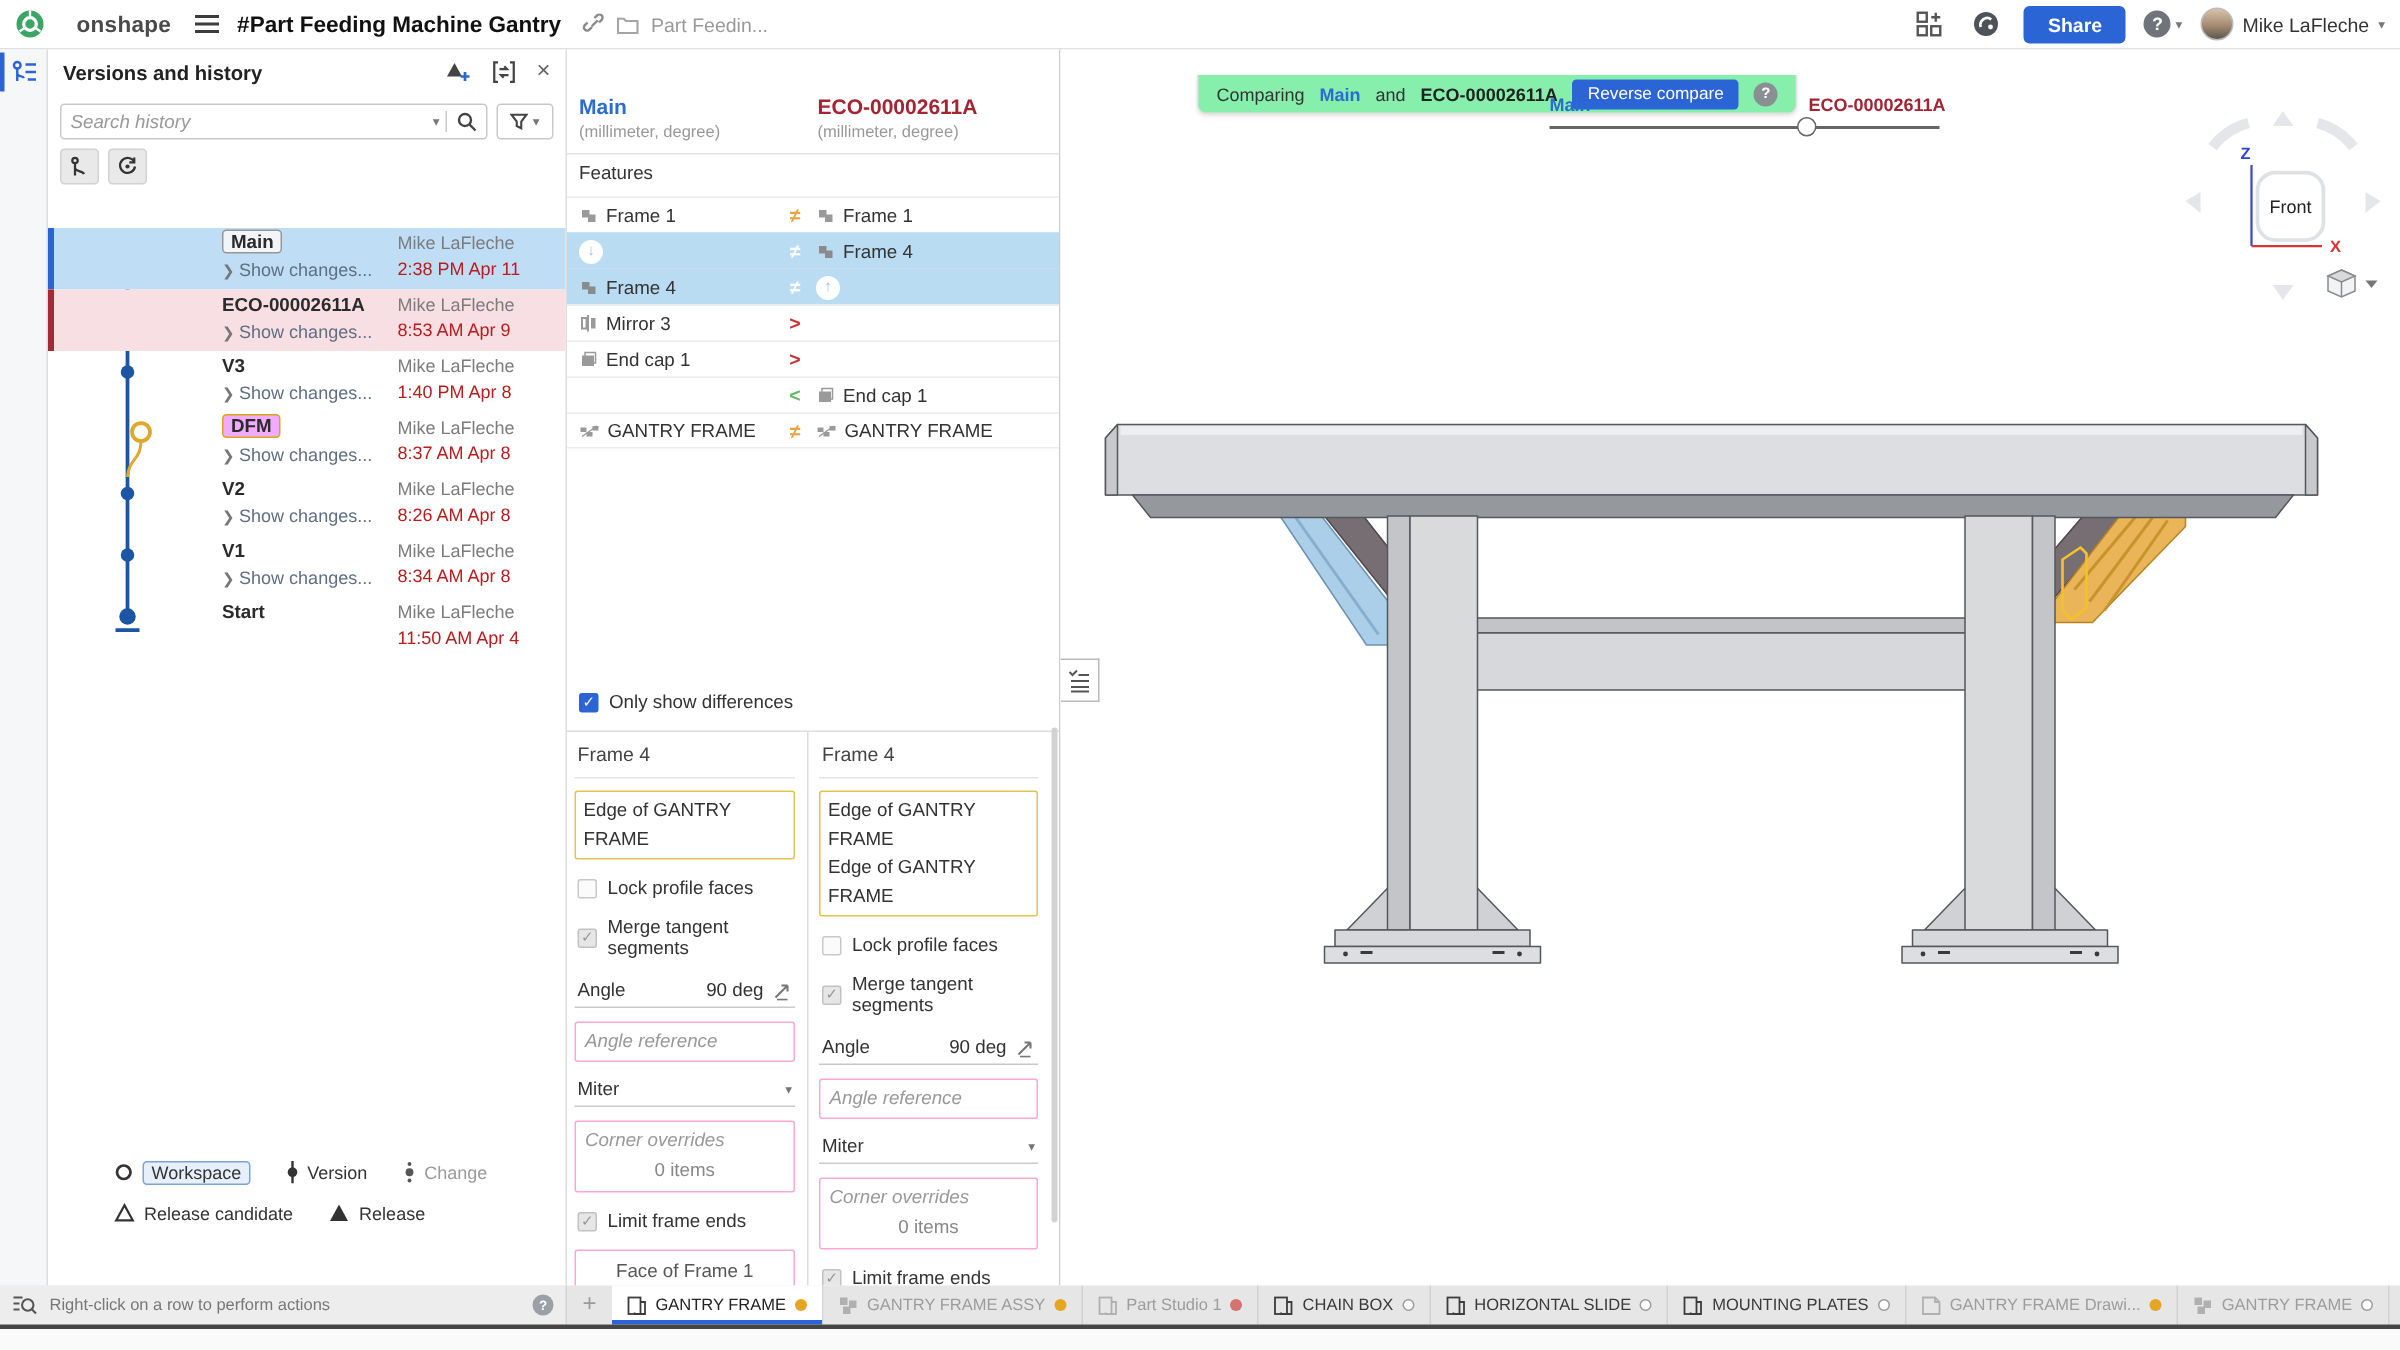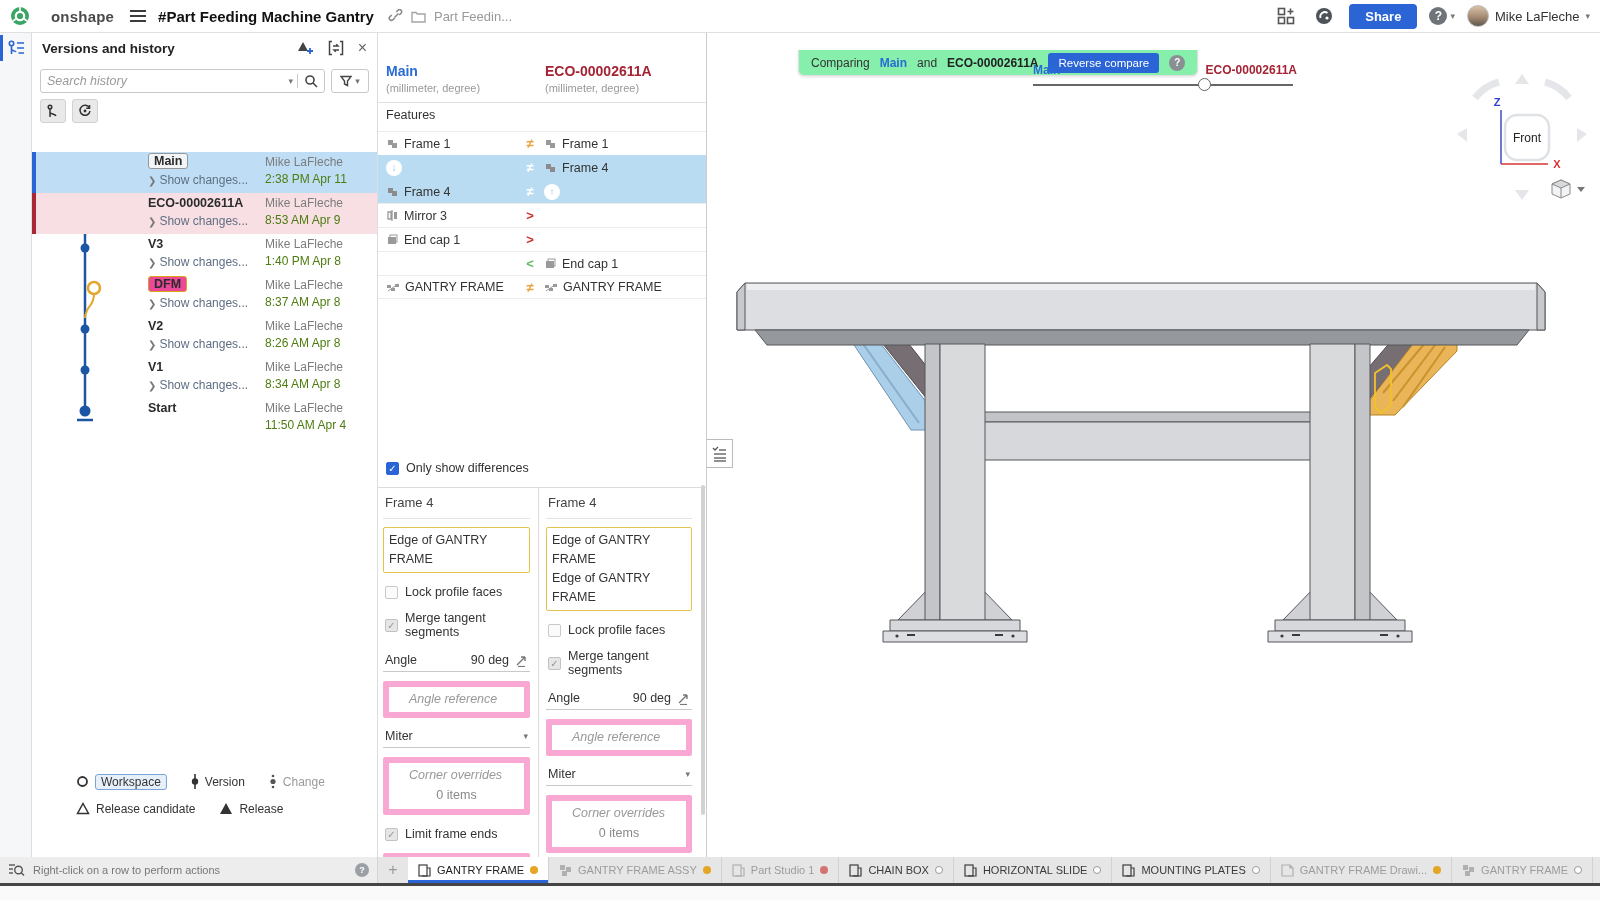--- a/index.html
+++ b/index.html
@@ -55,25 +55,25 @@
   .hp-cols span { position:absolute; font-size:12.5px; font-weight:700; color:#222; }
   .hp-col-name { left:116px; } .hp-col-mod { left:233px; }
   .hp-rows { position:absolute; left:0; top:119px; width:346px; height:292px; }
   .hrow { position:absolute; left:0; width:346px; height:41px; }
   .hrow.hl-blue { background:#bfdef5; }
   .hrow.hl-blue::before { content:""; position:absolute; left:0; top:0; width:4px; height:41px; background:#2a64d5; }
   .hrow.hl-pink { background:#f7dfe3; }
   .hrow.hl-pink::before { content:""; position:absolute; left:0; top:0; width:4px; height:41px; background:#a82836; }
   .hrow .nm { position:absolute; left:116px; top:3px; font-size:12.5px; font-weight:700; color:#2b2b2b; }
   .hrow .nm.chip { border:1px solid #979797; background:#f2f5f8; border-radius:3px; padding:0 5px; top:1px; }
-  .hrow .nm.chip-y { border:1px solid #d9a514; background:#ec4899; border-radius:3px; padding:0 5px; top:1px; }
+  .hrow .nm.chip-y { border:1px solid #d9a514; background:#f0abfc; border-radius:3px; padding:0 5px; top:1px; }
   .hrow .sc { position:absolute; left:116px; top:21px; font-size:12px; color:#5f6f82; cursor:pointer; }
   .hrow .sc b { font-weight:400; color:#777; margin-right:3px; font-size:10px; }
   .hrow .au { position:absolute; left:233px; top:3px; font-size:12px; color:#7c7c7c; }
-  .hrow .tm { position:absolute; left:233px; top:20px; font-size:12px; color:#4d7c0f; }
+  .hrow .tm { position:absolute; left:233px; top:20px; font-size:12px; color:#b91c1c; }
   .hp-legend { position:absolute; left:44px; top:735px; width:300px; font-size:12px; color:#333; }
   .leg-row { display:flex; align-items:center; height:27px; gap:6px; }
   .leg-item { display:flex; align-items:center; gap:6px; margin-right:18px; white-space:nowrap; }
   .leg-chip { border:1.5px solid #7aa3d6; background:#e7f0fa; border-radius:3px; padding:0 5px; }
   .leg-gray { color:#9a9a9a; }
 
   
   .cpanel { position:absolute; left:378px; top:33px; width:329px; height:824px; background:#fff;
     border-right:1px solid #ccc; overflow:hidden; font-size:12.5px; }
   .cp-head { position:absolute; left:0; top:27px; width:329px; height:43px; border-bottom:1px solid #e2e2e2; }
@@ -103,21 +103,21 @@
   .cbrow { display:flex; align-items:center; gap:7px; margin:12px 0 12px 2px; color:#333; }
   .cb { width:13px; height:13px; border-radius:2px; display:flex; align-items:center; justify-content:center;
     font-size:10px; flex:none; }
   .cb-blue { background:#2a64d5; color:#fff; border:1px solid #2a64d5; }
   .cb-gray { background:#e6e6e6; color:#979797; border:1px solid #c2c2c2; }
   .cb-off { background:#fbfbfb; border:1px solid #c9c9c9; color:transparent; }
   .angrow { display:flex; align-items:center; border-bottom:1px solid #c9c9c9; padding:2px 2px 4px 2px;
     margin-bottom:9px; }
   .angrow .alab { flex:1; color:#333; }
   .angrow .aval { color:#333; margin-right:6px; }
-  .inbox { border:6px solid #f9a8d4; border-radius:2px; padding:3px 20px; margin-bottom:9px; }
+  .inbox { border:1px solid #f9a8d4; border-radius:2px; padding:3px 6px; margin-bottom:9px; }
   .ph { font-style:italic; color:#999; line-height:19px; }
   .inbox .itm { color:#555; line-height:21px;text-align:center; }
   .selrow { display:flex; align-items:center; border-bottom:1px solid #c9c9c9; padding:2px 2px 4px 2px;
     margin-bottom:9px; color:#333; }
   .selrow .caret { margin-left:auto; }
   .cp-scroll { position:absolute; right:1px; top:452px; width:4px; height:330px; background:#d2d2d2; border-radius:2px; }
 
   
   .vport { position:absolute; left:707px; top:33px; width:893px; height:824px; background:#fff; overflow:hidden; }
   .pill { position:absolute; left:91px; top:0; height:26px; background:#86efac; border:1px solid #e0e0e0;

